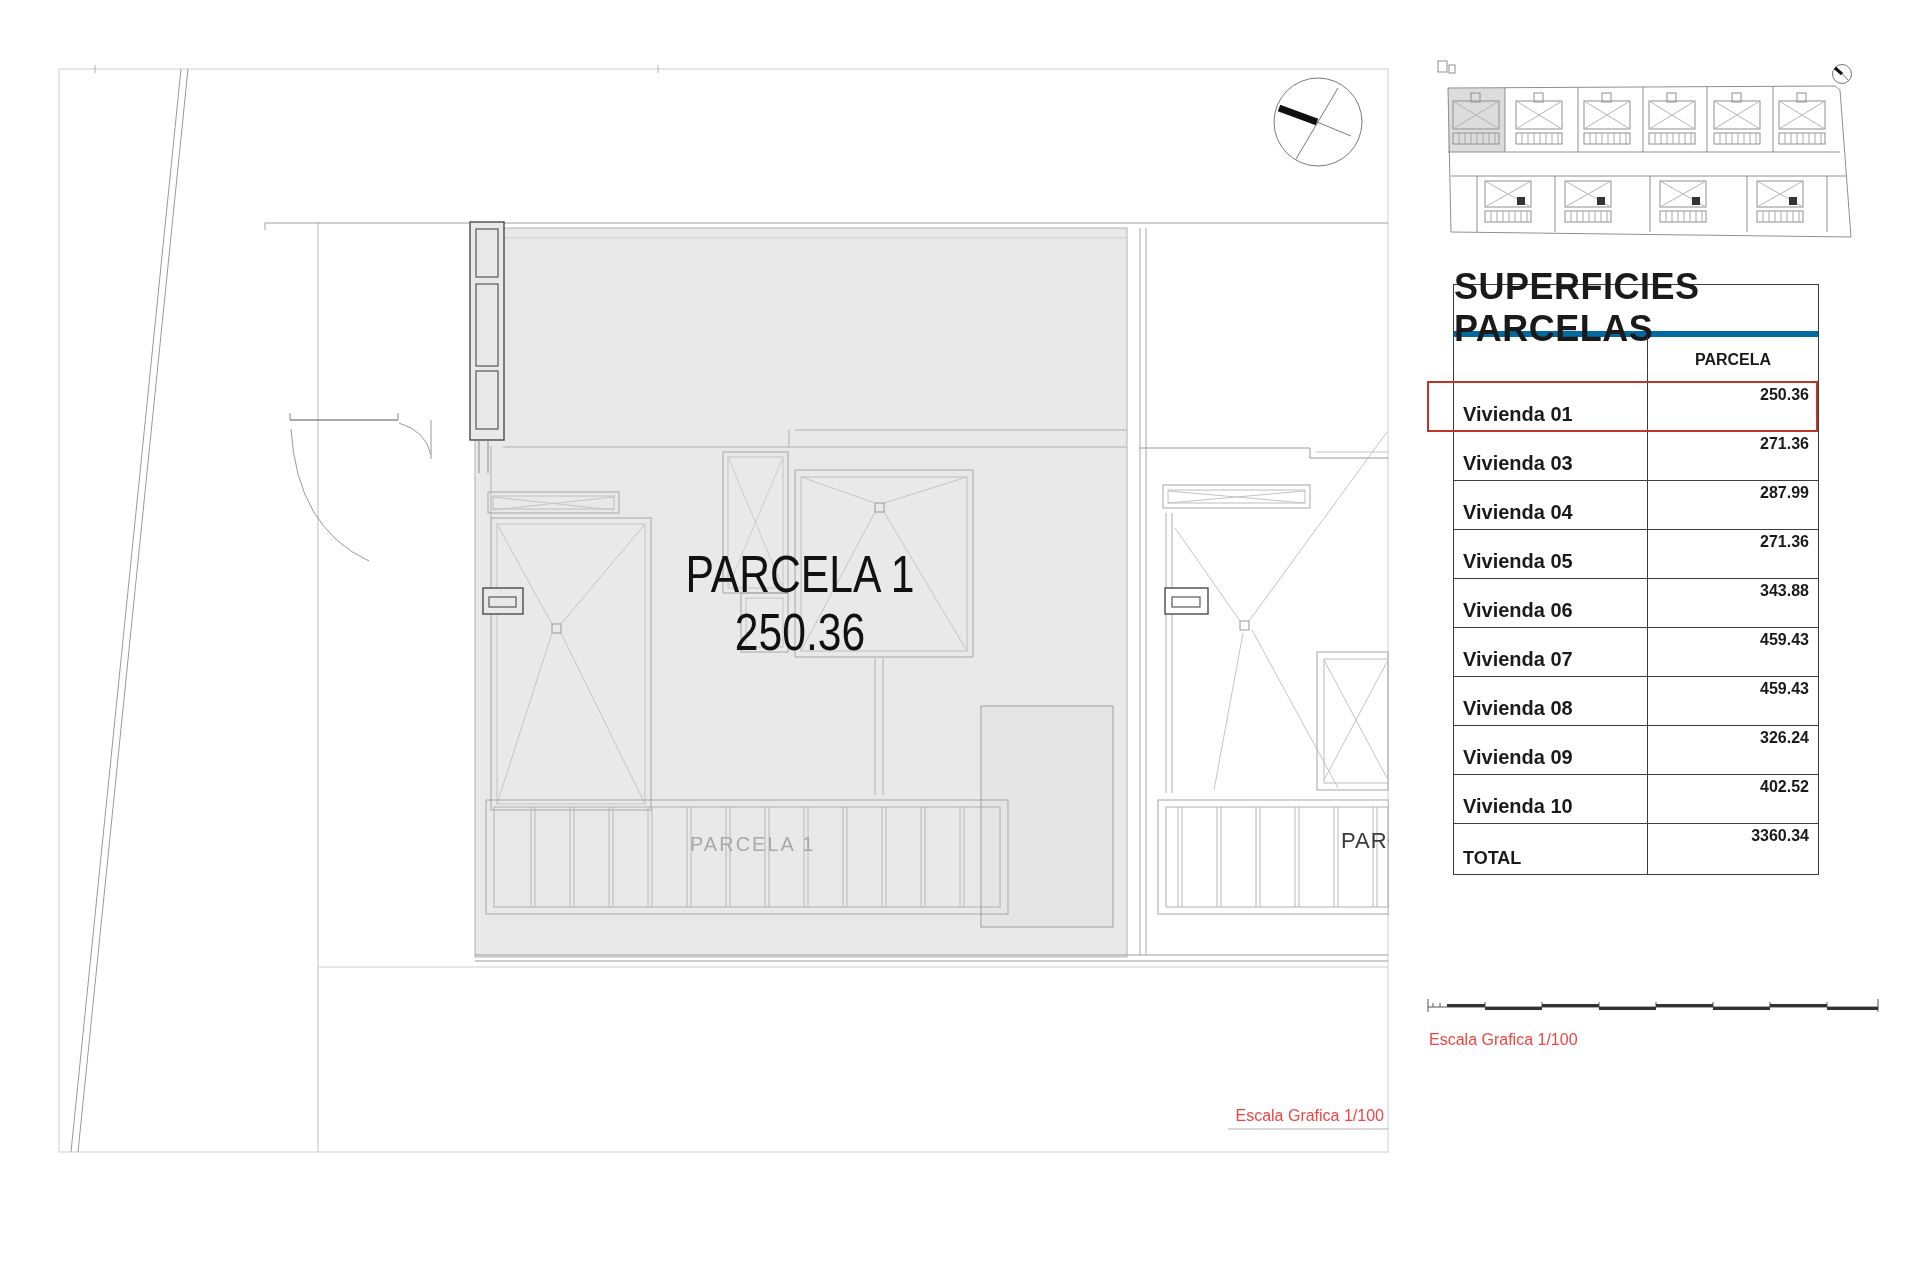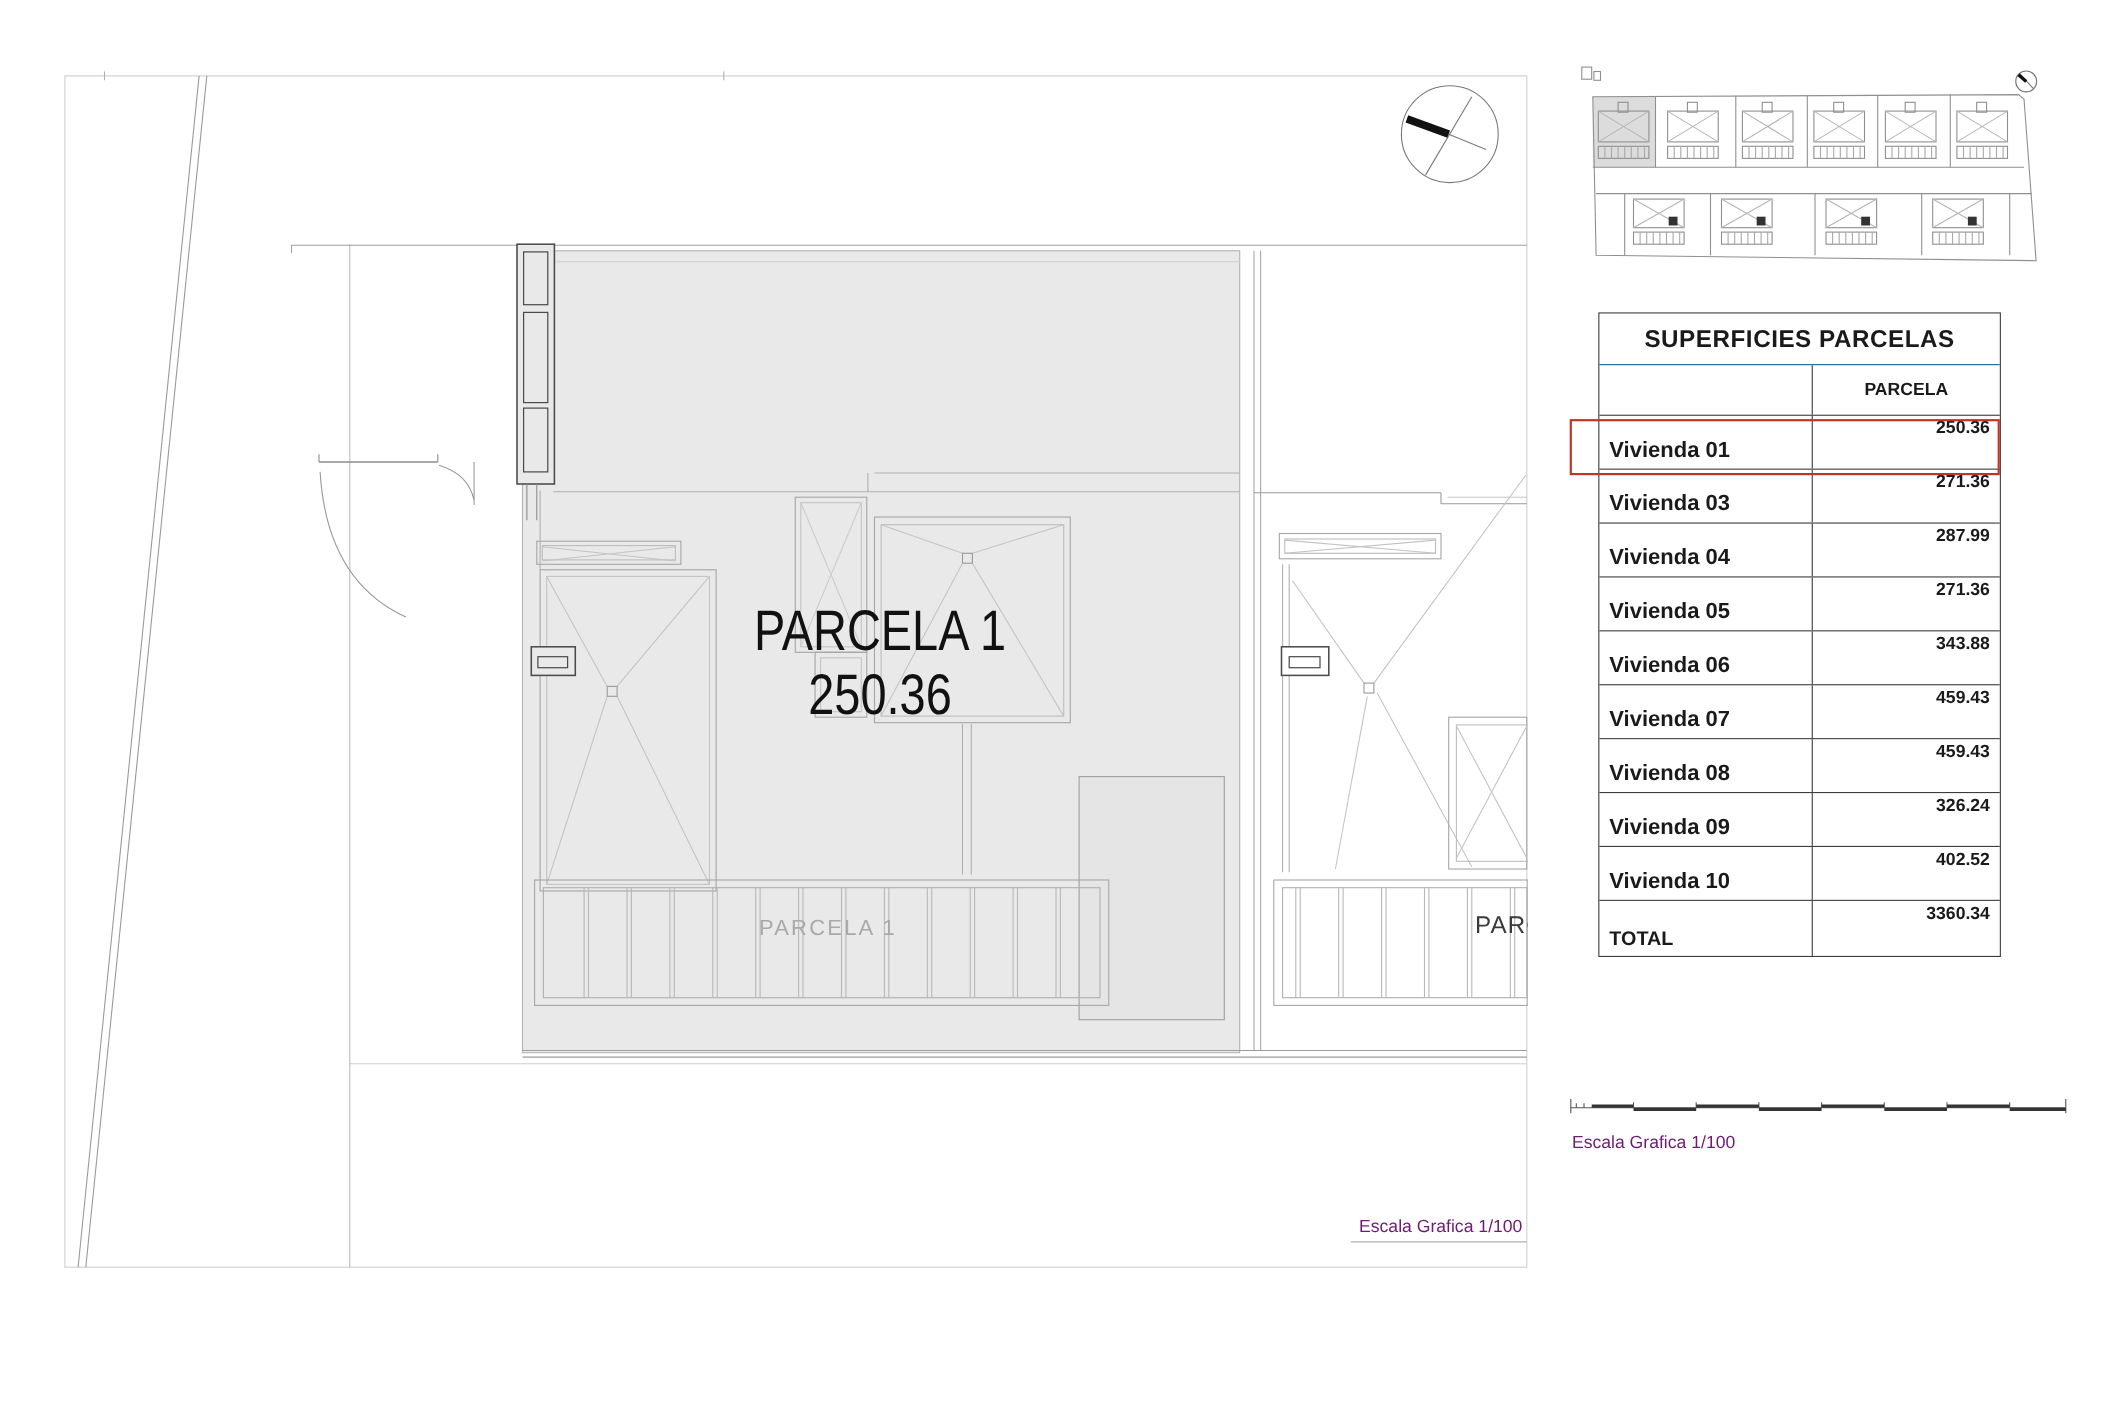--- a/index.html
+++ b/index.html
@@ -5,26 +5,26 @@
   html,body{margin:0;padding:0}
   body{width:1920px;height:1280px;background:#fff;position:relative;overflow:hidden;
        font-family:"Liberation Sans",sans-serif;color:#1a1a1a}
   .abs{position:absolute}
   #main-drawing{left:0;top:0;width:1389px;height:1280px;overflow:hidden;position:absolute}
   #main-svg{position:absolute;left:0;top:0}
   .big-label{position:absolute;text-align:center;font-size:52px;color:#111;
              transform:scaleX(.82);transform-origin:center;white-space:nowrap}
   .pergola-label{position:absolute;font-size:20px;letter-spacing:2px;color:#a9a9a9;white-space:nowrap}
   .neighbor-label{position:absolute;font-size:22px;letter-spacing:1px;color:#3a3a3a;white-space:nowrap}
-  .scale-text{position:absolute;font-size:16px;color:#701a75;white-space:nowrap}
+  .scale-text{position:absolute;font-size:16px;color:#ef4444;white-space:nowrap}
   
   #surfaces-table{position:absolute;left:1453px;top:284px;width:366px;background:#fff;
                   border:1px solid #3c3c3c;box-sizing:border-box;font-weight:bold}
-  .t-title{height:46px;border-bottom:1px solid #0369a1;display:flex;align-items:center;
-           justify-content:center;font-size:22px;letter-spacing:.5px}
+  .t-title{height:46px;border-bottom:6px solid #0369a1;display:flex;align-items:center;
+           justify-content:center;font-size:36px;letter-spacing:.5px}
   .t-row{display:flex;height:49px;border-bottom:1px solid #3c3c3c;box-sizing:border-box}
   .t-row.header{height:46px}
   .t-row.total{height:50px;border-bottom:none}
   .t-label{width:194px;box-sizing:border-box;border-right:1px solid #3c3c3c;display:flex;
            align-items:flex-end;padding:0 0 5px 9px;font-size:20px}
   .t-row.header .t-label{border-right:1px solid #3c3c3c}
   .t-row.header .t-value{align-items:center;justify-content:center;padding:0}
   .t-row.total .t-label{font-size:18px}
   .t-value{flex:1;display:flex;align-items:flex-start;justify-content:flex-end;
            padding:3px 9px 0 0;font-size:16px}

